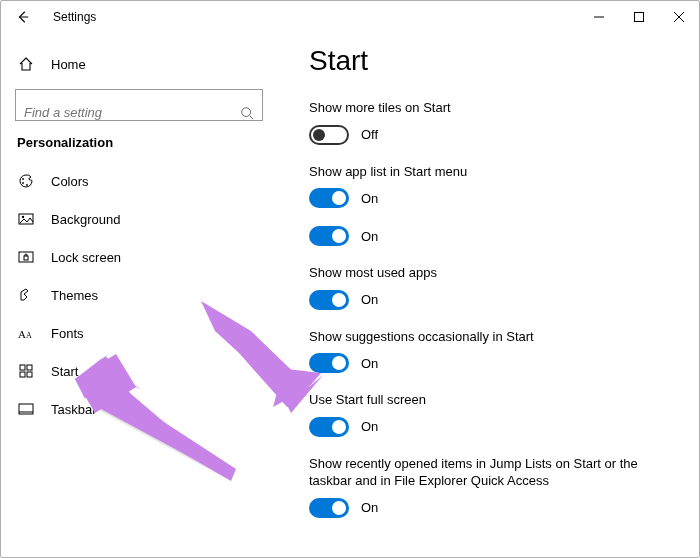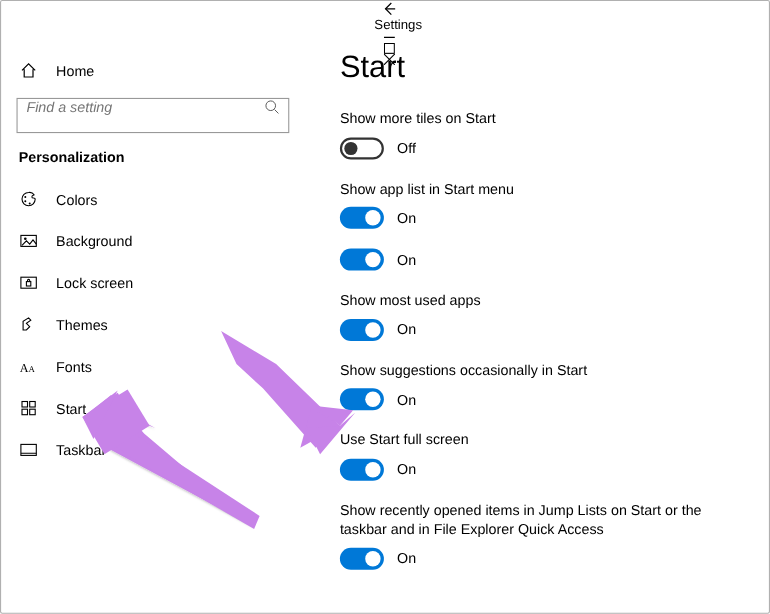--- a/index.html
+++ b/index.html
@@ -13,21 +13,20 @@
     overflow: hidden;
     position: relative;
     border: 1px solid #b0b0b0;
     border-radius: 2px;
   }
   .titlebar {
     height: 32px;
     display: flex;
     align-items: center;
     padding-left: 8px;
-    flex-direction: column;
   }
   .titlebar .back {
     width: 28px; height: 28px;
     display: flex; align-items: center; justify-content: center;
   }
   .titlebar .title {
     margin-left: 16px;
     font-size: 12px;
   }
   .titlebar .spacer { flex: 1; }
@@ -58,21 +57,21 @@
     width: 18px; height: 18px;
     display: flex; align-items: center; justify-content: center;
     color: #000;
   }
   .search-box {
     margin: 6px 10px 10px 6px;
     height: 32px;
     border: 1px solid #999;
     background: #fff;
     display: flex;
-    align-items: flex-start;
+    align-items: flex-end;
     padding: 0 8px;
   }
   .search-box input {
     flex: 1;
     border: none;
     outline: none;
     font-size: 13px;
     font-style: italic;
     color: #666;
     background: transparent;

